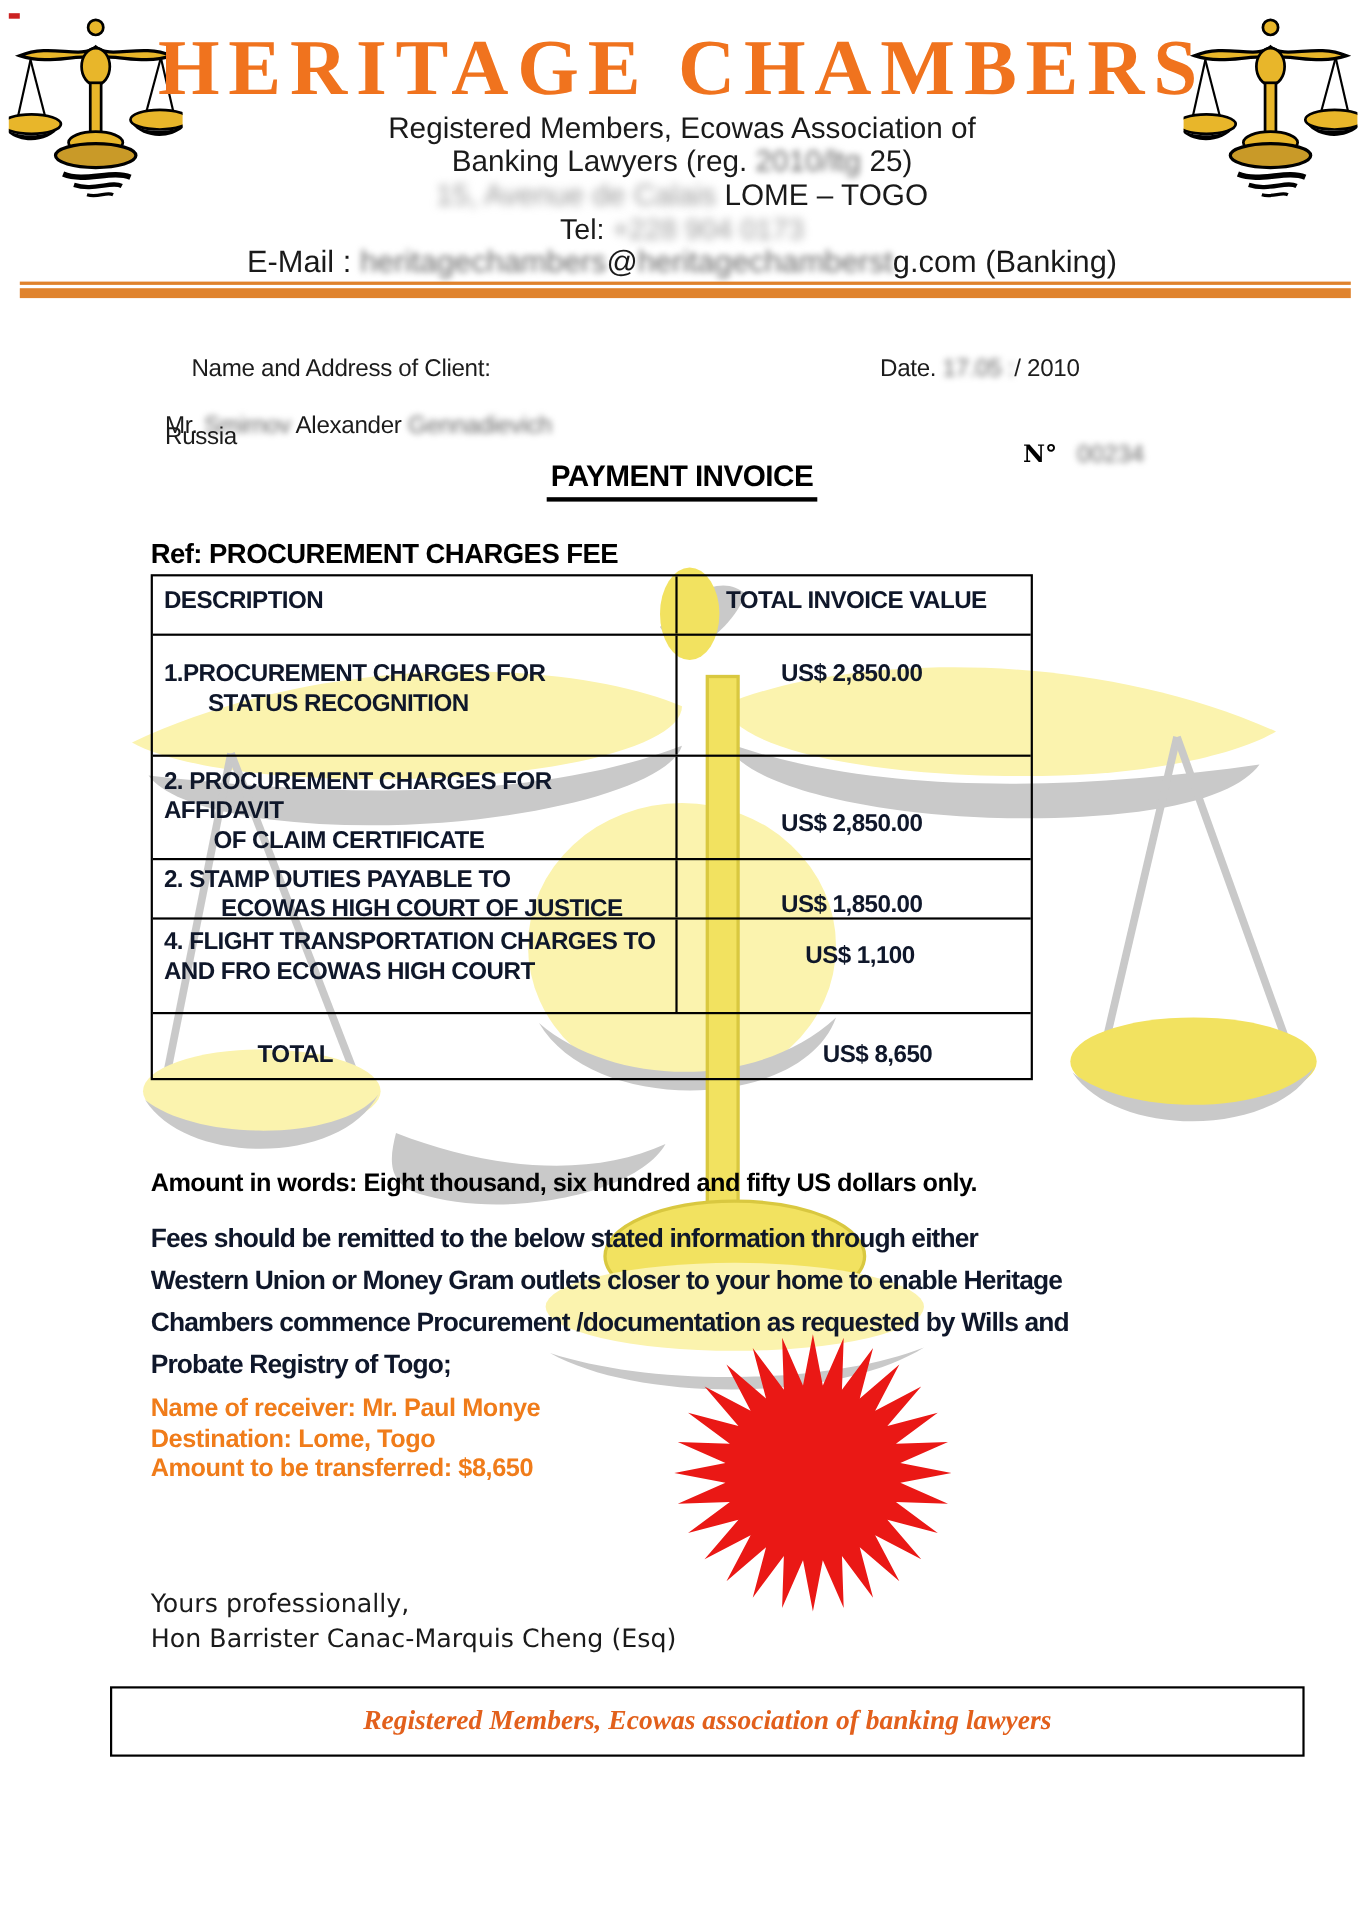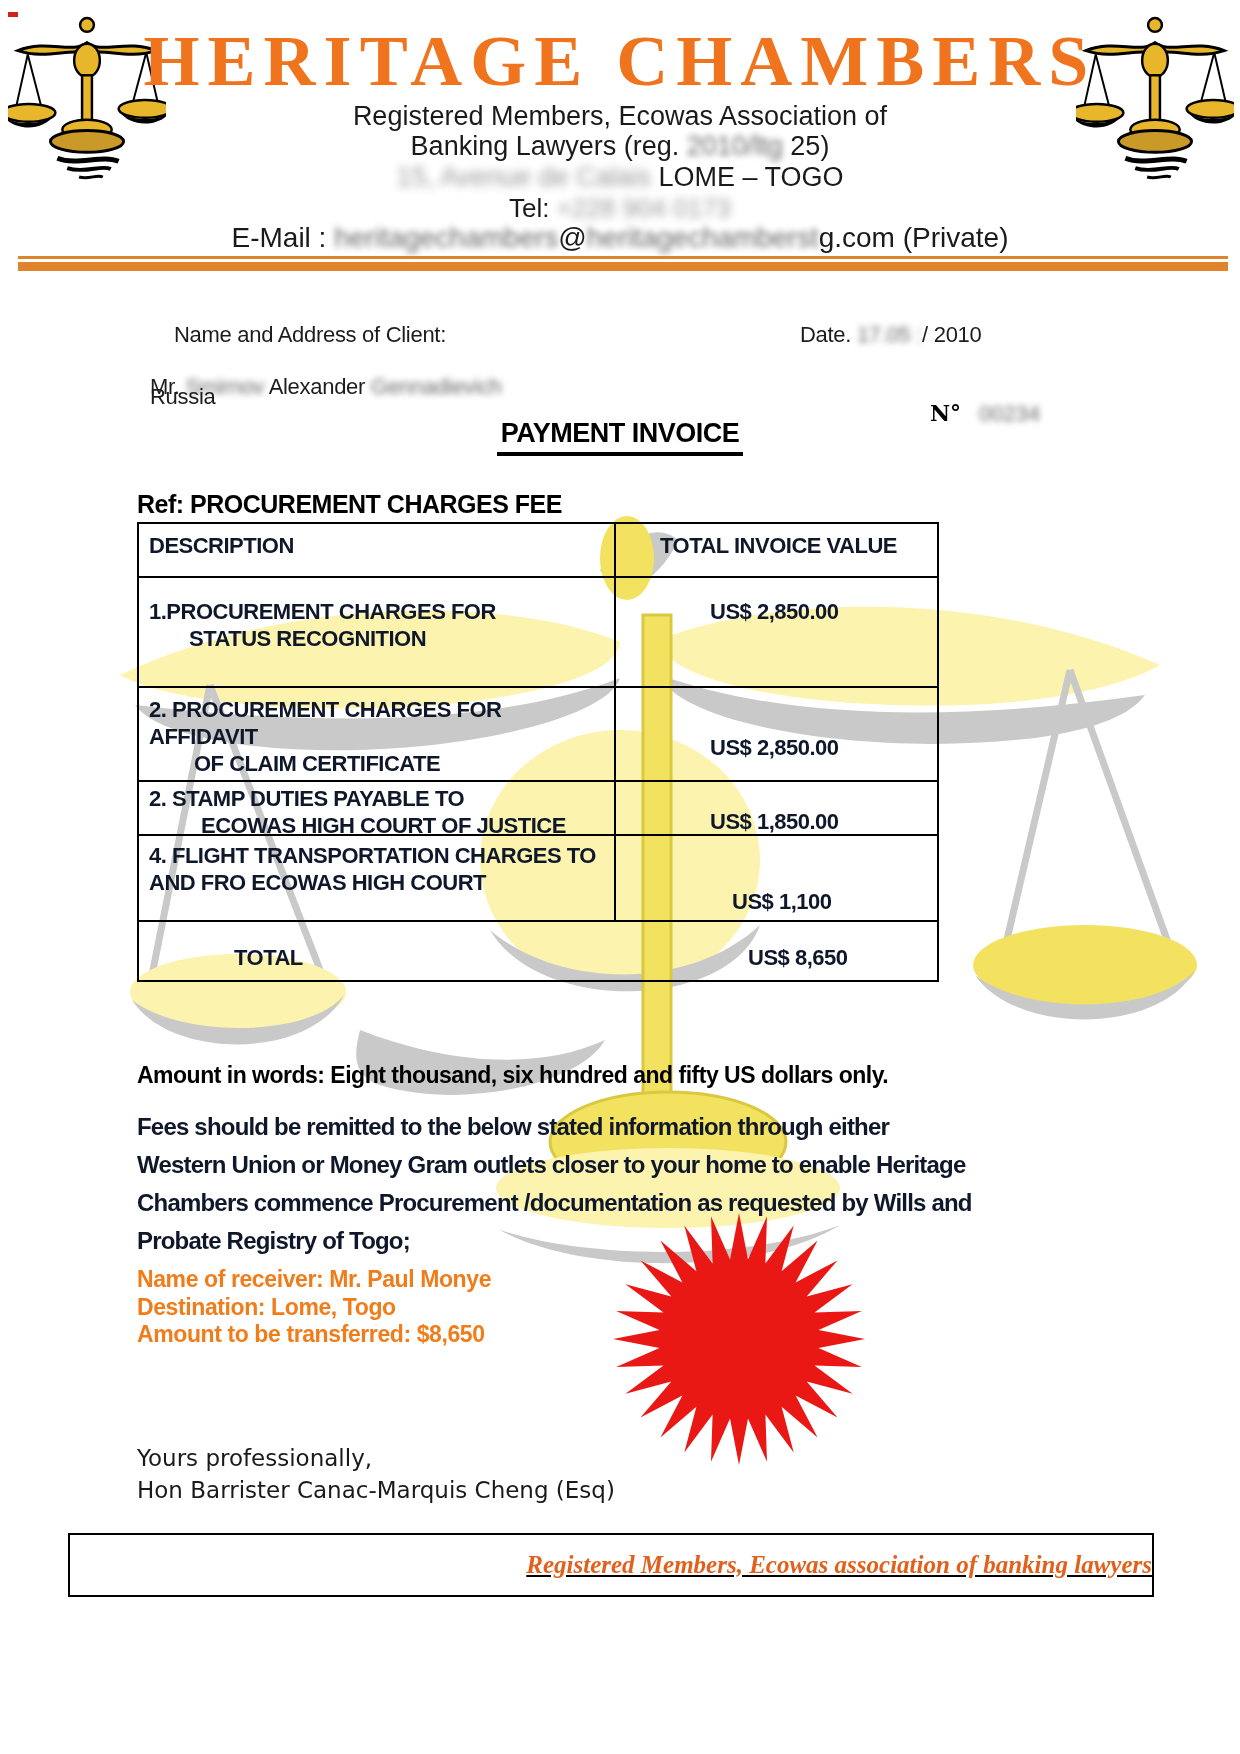--- a/index.html
+++ b/index.html
@@ -66,22 +66,22 @@
   
   .seal { left:610px; top:1210px; width:258px; height:258px; z-index:2; }
 
   
   .sig { left:137px; font-family:"DejaVu Sans", sans-serif; font-size:23px; color:#1a1a1a; z-index:2; }
   .sig1 { top:1445px; }
   .sig2 { top:1477px; }
 
   
   .footer-box {
-    left:68px; top:1533px; width:1086px; height:64px; border:2px solid #000;
-    display:flex; align-items:center; justify-content:flex-end; z-index:2; background:transparent;text-decoration:underline;
+    left:100px; top:1533px; width:1086px; height:64px; border:2px solid #000;
+    display:flex; align-items:center; justify-content:center; z-index:2; background:transparent;
   }
   .footer-box span {
     font-family:"Liberation Serif", serif; font-style:italic; font-weight:bold;
     font-size:25px; color:#E2601C;
   }
 
   
   .watermark { left:60px; top:470px; width:1160px; height:820px; z-index:1; pointer-events:none; }
 </style>
 </head>
@@ -164,21 +164,21 @@
     <path d="M60,157 C78,163 95,153 104,158" stroke="#000" stroke-width="4" fill="none"></path>
     <path d="M72,166 C82,169 90,163 96,166" stroke="#000" stroke-width="3" fill="none"></path>
   </svg>
 
   <div class="abs speck"></div>
 
   <div class="abs sub sub1">Registered Members, Ecowas Association of</div>
   <div class="abs sub sub2"><span>Banking Lawyers (reg. </span><span class="redact">2010/ltg</span><span> 25)</span></div>
   <div class="abs sub sub3"><span class="redact light">15, Avenue de Calais</span><span> LOME – TOGO</span></div>
   <div class="abs sub sub4"><span>Tel: </span><span class="redact light">+228 904 0173</span></div>
-  <div class="abs sub sub5"><span>E-Mail : </span><span class="redact">heritagechambers</span><span>@</span><span class="redact">heritagechamberst</span><span>g.com (Private)</span></div>
+  <div class="abs sub sub5"><span>E-Mail : </span><span class="redact">heritagechambers</span><span>@</span><span class="redact">heritagechamberst</span><span>g.com (Banking)</span></div>
 
   <div class="abs rule-thin"></div>
   <div class="abs rule-thick"></div>
 
   <div class="abs scan-text client-l1">Name and Address of Client:</div>
   <div class="abs scan-text client-l2"><span>Mr. </span><span class="redact">Smirnov</span><span> Alexander </span><span class="redact">Gennadievich</span></div>
   <div class="abs scan-text client-l3">Russia</div>
 
   <div class="abs scan-text date-line"><span>Date. </span><span class="redact">17.05 :</span><span>/ 2010</span></div>
   <div class="abs invoice-no"><span>N°</span><span class="num redact">00234</span></div>
@@ -210,21 +210,21 @@
         <div>2. STAMP DUTIES PAYABLE TO</div>
         <div class="ind3">ECOWAS HIGH COURT OF JUSTICE</div>
       </div>
       <div class="c-val tcell" style="padding-top:26px; padding-left:94px;">US$ 1,850.00</div>
     </div>
     <div class="inv-row r4">
       <div class="c-desc tcell pad" style="padding-top:6px;">
         <div>4. FLIGHT TRANSPORTATION CHARGES TO</div>
         <div>AND FRO ECOWAS HIGH COURT</div>
       </div>
-      <div class="c-val tcell" style="padding-top:52px; padding-left:116px;">US$ 1,100</div>
+      <div class="c-val tcell" style="padding-top:18px; padding-left:116px;">US$ 1,100</div>
     </div>
     <div class="inv-row r-tot no-div">
       <div class="c-desc tcell" style="padding-top:22px; padding-left:95px;">TOTAL</div>
       <div class="c-val tcell" style="padding-top:22px; padding-left:132px;">US$ 8,650</div>
     </div>
   </div>
 
   <div class="abs amount-words">Amount in words: Eight thousand, six hundred and fifty US dollars only.</div>
   <div class="abs fees-note">
     <div>Fees should be remitted to the below stated information through either</div>

